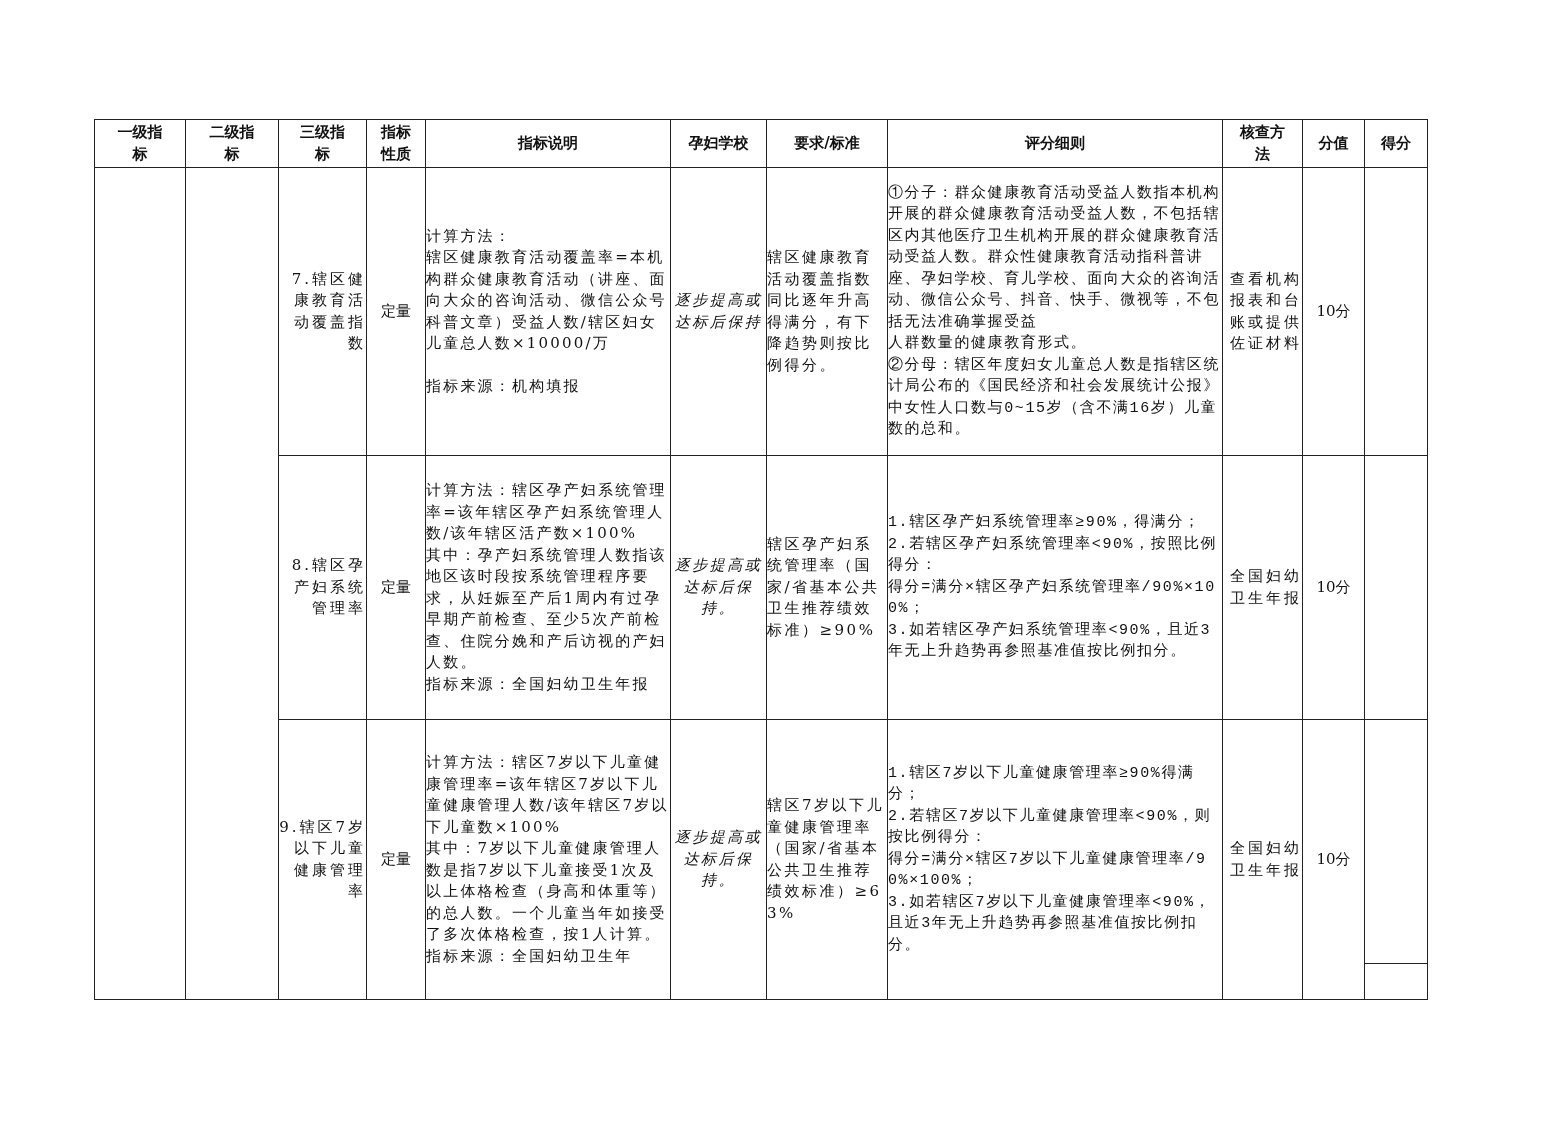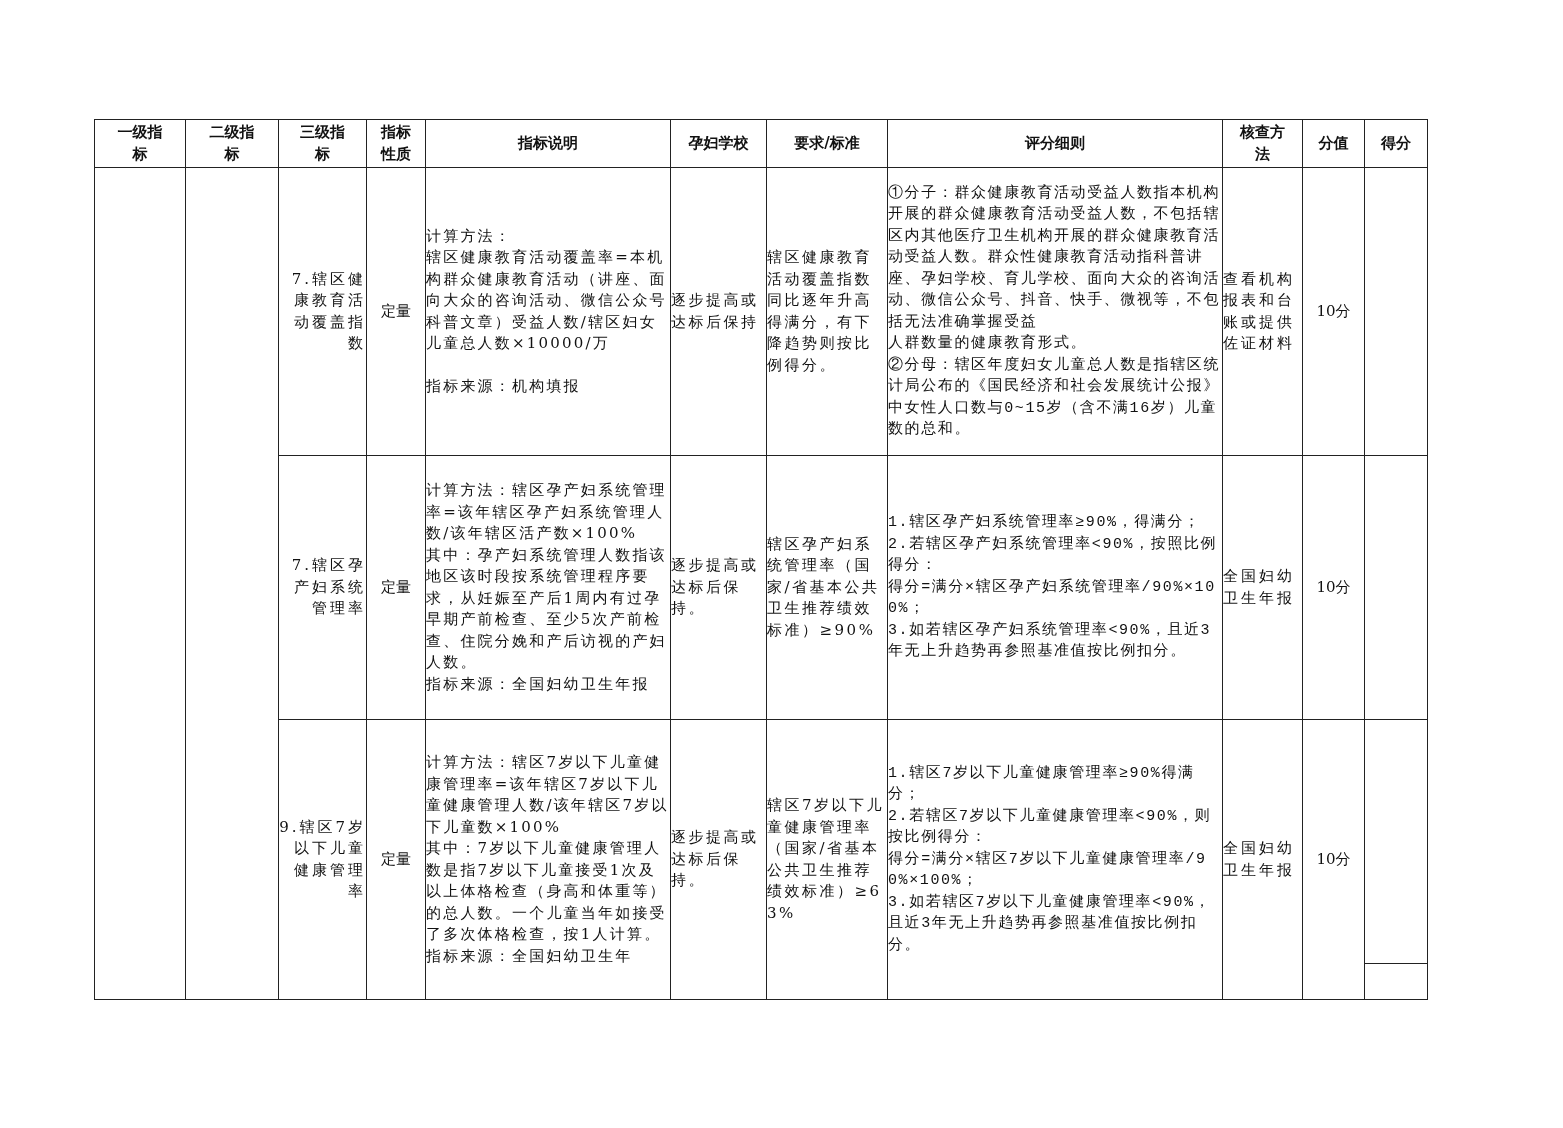--- a/index.html
+++ b/index.html
@@ -19,22 +19,22 @@
     word-break: break-all;
   }
   th { font-family: "DejaVu Sans", "Liberation Sans", sans-serif; font-weight: bold;
        font-size: 16px; line-height: 21px; text-align: center; height: 47px; }
   td.c { text-align: center; }
   td.l { text-align: right; padding: 0 8px 0 10px; }
   td.narrow { padding: 0 10px 0 10px; letter-spacing: 3px; }
   td.desc { padding: 0 10px 0 10px; letter-spacing: 2.2px; }
   td.rule { padding: 0 10px 0 10px; letter-spacing: 1.6px; font-family: Liberation Mono, monospace; }
   td.std { padding: 0 10px 0 10px; letter-spacing: 2.5px; }
-  td.orient { letter-spacing: 2.5px; padding: 0 8px; }
-  td.method { padding: 0 8px 0 12px; letter-spacing: 3px; }
+  td.orient { text-align: center; letter-spacing: 2.5px; padding: 0 8px; font-style: italic; }
+  td.method { padding: 0 8px 0 12px; letter-spacing: 3px; text-align: right; }
   .pre { white-space: pre-line; }
   .score-cell { position: relative; }
   .score-sub { position: absolute; left: 0; right: 0; bottom: 0; height: 35px; border-top: 1.5px solid #222; }
 </style>
 </head>
 <body>
 
 <table class="grid">
   <colgroup>
     <col style="width:91px">
@@ -84,21 +84,21 @@
       <td class="std">辖区健康教育活动覆盖指数同比逐年升高得满分，有下降趋势则按比例得分。</td>
       <td class="rule pre">①分子：群众健康教育活动受益人数指本机构开展的群众健康教育活动受益人数，不包括辖区内其他医疗卫生机构开展的群众健康教育活动受益人数。群众性健康教育活动指科普讲座、孕妇学校、育儿学校、面向大众的咨询活动、微信公众号、抖音、快手、微视等，不包括无法准确掌握受益
 人群数量的健康教育形式。
 ②分母：辖区年度妇女儿童总人数是指辖区统计局公布的《国民经济和社会发展统计公报》中女性人口数与0~15岁（含不满16岁）儿童数的总和。</td>
       <td class="method">查看机构报表和台账或提供佐证材料</td>
       <td class="c">10分</td>
       <td></td>
     </tr>
 
     <tr style="height:264px">
-      <td class="l narrow">7.辖区孕产妇系统管理率</td>
+      <td class="l narrow">8.辖区孕产妇系统管理率</td>
       <td class="c">定量</td>
       <td class="desc pre">计算方法：辖区孕产妇系统管理率=该年辖区孕产妇系统管理人数/该年辖区活产数×100%
 其中：孕产妇系统管理人数指该地区该时段按系统管理程序要求，从妊娠至产后1周内有过孕早期产前检查、至少5次产前检查、住院分娩和产后访视的产妇人数。
 指标来源：全国妇幼卫生年报</td>
       <td class="orient">逐步提高或达标后保持。</td>
       <td class="std">辖区孕产妇系统管理率（国家/省基本公共卫生推荐绩效标准）≥90%</td>
       <td class="rule pre">1.辖区孕产妇系统管理率≥90%，得满分；
 2.若辖区孕产妇系统管理率&lt;90%，按照比例得分：
 得分=满分×辖区孕产妇系统管理率/90%×100%；
 3.如若辖区孕产妇系统管理率&lt;90%，且近3年无上升趋势再参照基准值按比例扣分。</td>

